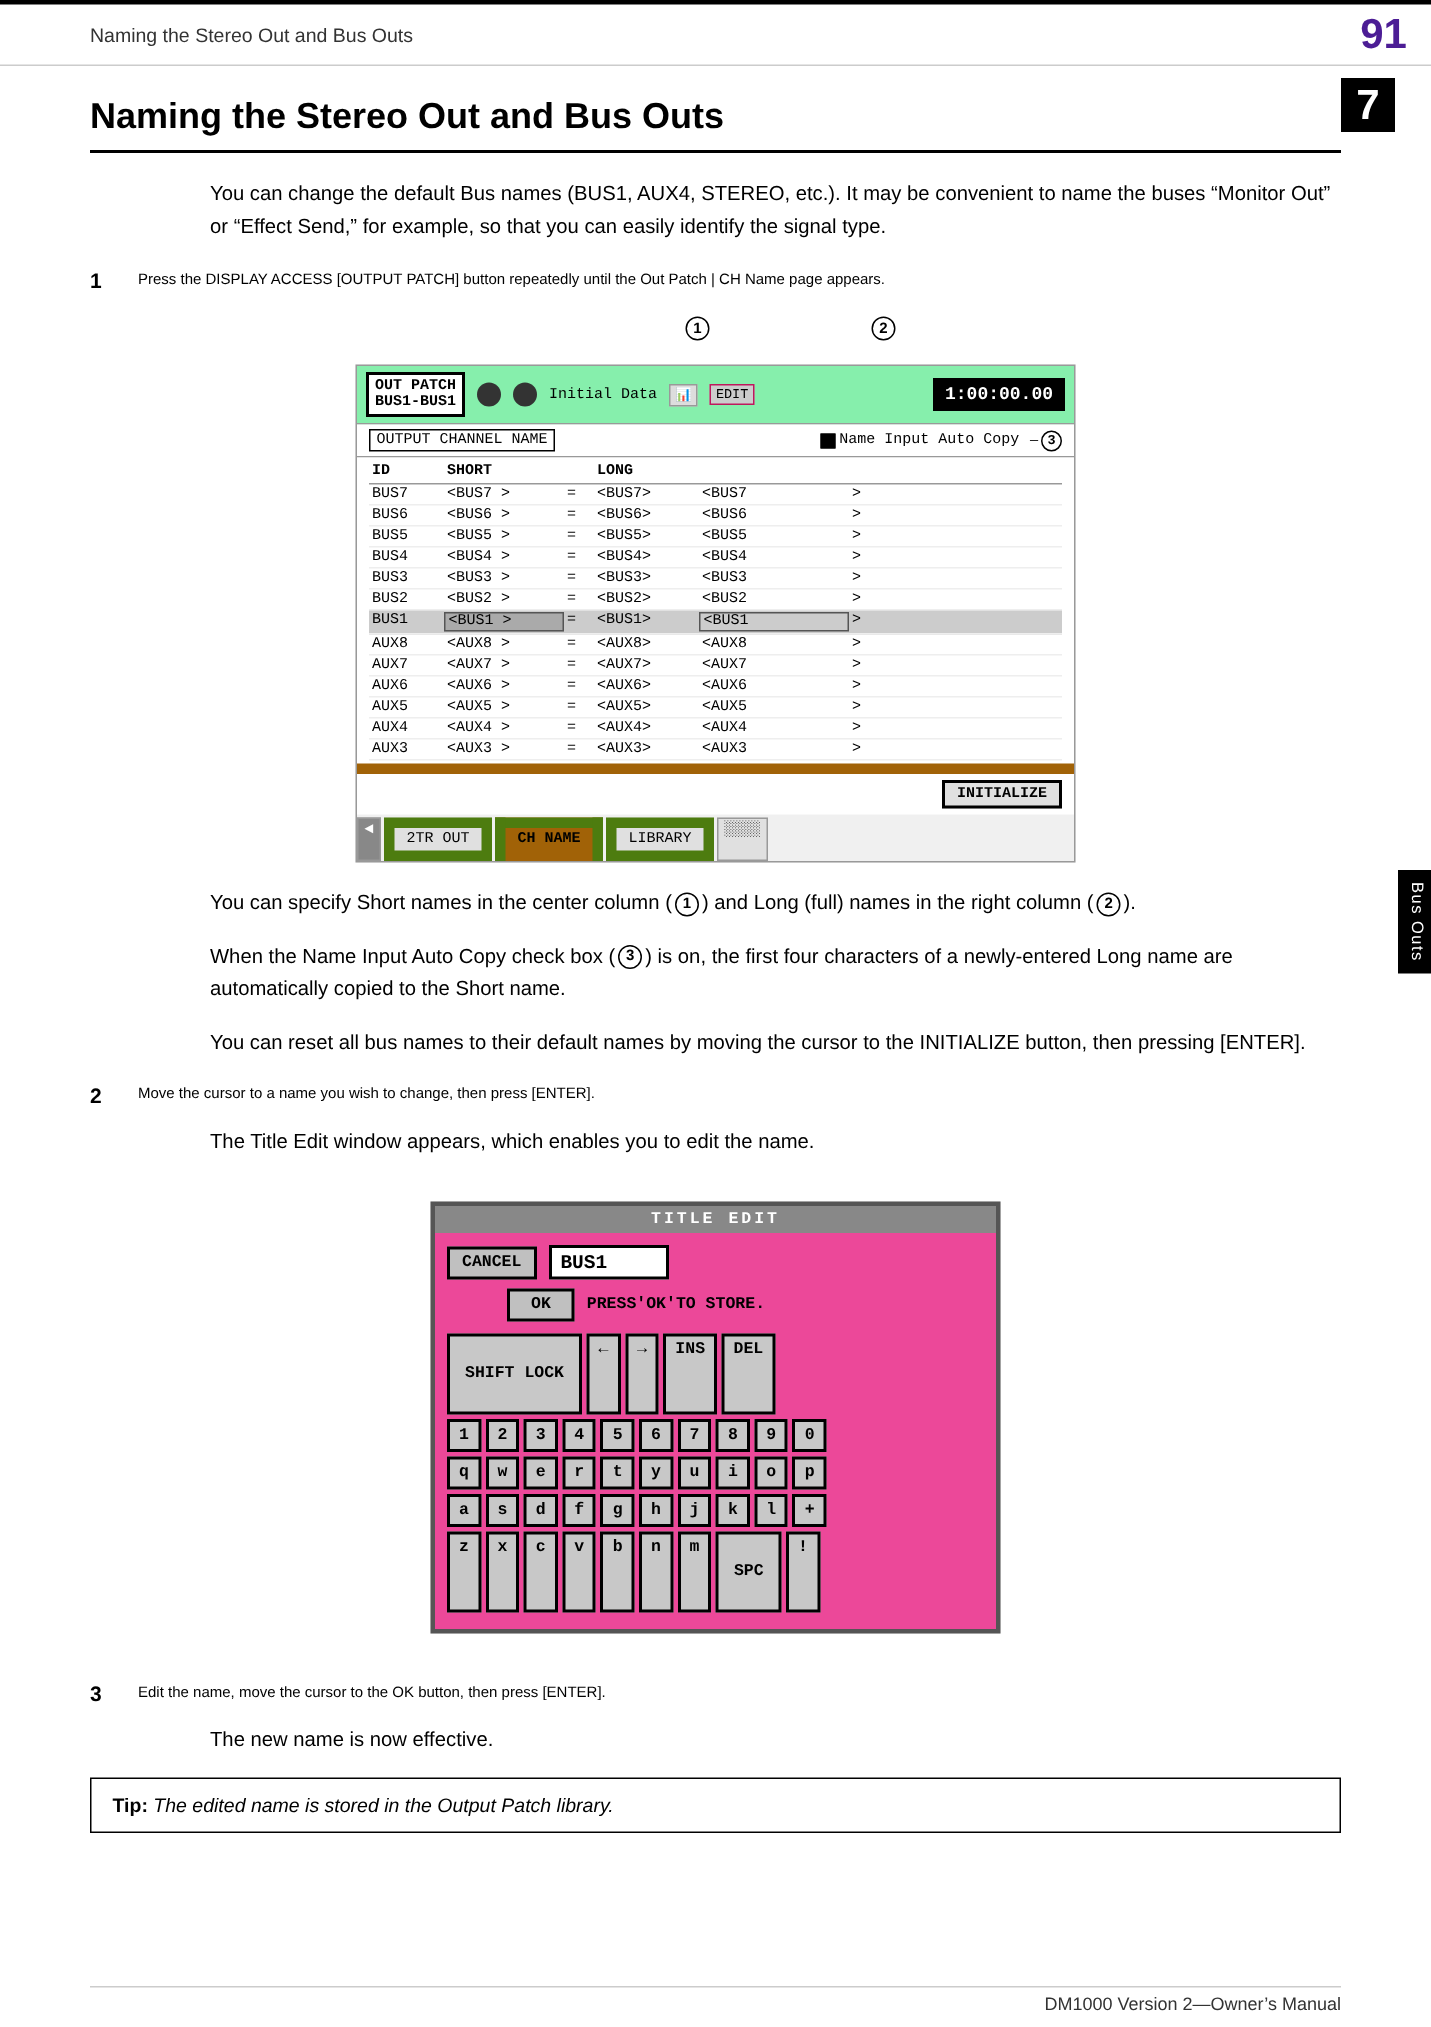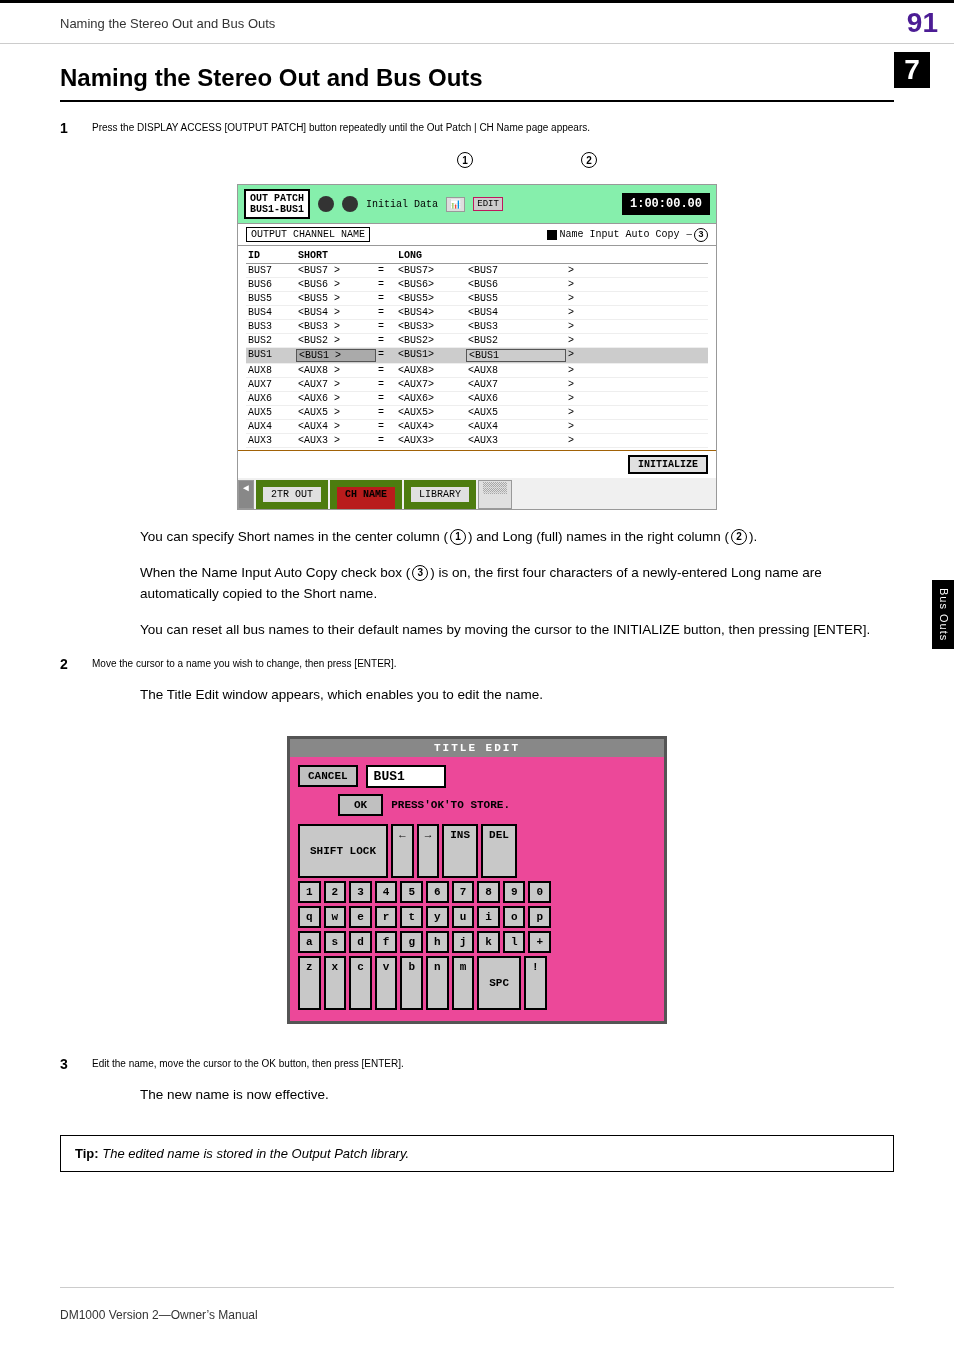--- a/index.html
+++ b/index.html
@@ -181,41 +181,41 @@
     }
     .op-table-row.highlighted {
       background: #ccc;
     }
     .op-cell {
       padding: 0 2px;
     }
 
     .op-footer {
       background: #fff;
-      border-top: 1px solid #a16207;
+      border-top: 7px solid #a16207;
       padding: 4px 8px;
       display: flex;
       justify-content: flex-end;
       align-items: center;
       gap: 8px;
       font-size: 10px;
     }
     .op-footer-tabs {
       display: flex;
       gap: 2px;
       margin-top: 2px;
     }
     .op-tab {
       border: 7px solid #4d7c0f;
       padding: 2px 8px;
       font-size: 10px;
       background: #e0e0e0;
     }
     .op-tab.active {
-      background: #b91c1c;
+      background: #a16207;
       border-bottom: none;
       font-weight: bold;
     }
     .initialize-btn {
       border: 2px solid #000;
       padding: 2px 8px;
       font-size: 10px;
       background: #e0e0e0;
       font-weight: bold;
     }
@@ -313,40 +313,40 @@
       text-align: center;
     }
     .te-key.wide {
       padding: 19px 10px;
     }
 
     
     .tip-box {
       border: 1px solid #000;
       padding: 10px 14px;
-      margin: 29px 0 0 0;
+      margin: 14px 0 0 0;
       background: #fff;
       font-size: 13px;
       font-style: italic;
     }
     .tip-box strong {
       font-style: normal;
       font-weight: bold;
     }
 
     
     .page-footer {
       position: absolute;
-      bottom: 29px;
+      bottom: 8px;
       left: 60px;
       right: 60px;
       display: flex;
-      justify-content: flex-start;
+      justify-content: flex-end;
       border-top: 1px solid #ccc;
-      padding-top: 20px;
+      padding-top: 4px;
       font-size: 12px;
       color: #333;
     }
 
     
     .screenshot-wrapper {
       position: relative;
       margin: 16px auto;
       width: 480px;
     }
@@ -363,20 +363,21 @@
 </div>
 
 <div class="side-tab">Bus Outs</div>
 
 <div style="position:absolute; right:24px; top:52px; font-size:28px; font-weight:bold; color:#fff; background:#000; width:36px; height:36px; display:flex; align-items:center; justify-content:center;">7</div>
 
 <div class="main-content">
 
   <h1 class="page-title">Naming the Stereo Out and Bus Outs</h1>
 
+  <p class="body-text">You can change the default Bus names (BUS1, AUX4, STEREO, etc.). It may be convenient to name the buses “Monitor Out” or “Effect Send,” for example, so that you can easily identify the signal type.</p>
 
   <div class="step-heading">
     <span class="step-number">1</span>
     <span class="step-text">Press the DISPLAY ACCESS [OUTPUT PATCH] button repeatedly until the Out Patch | CH Name page appears.</span>
   </div>
 
   <div class="screenshot-wrapper">
 
     <div style="display:flex; justify-content:space-between; padding: 0 120px 0 220px; margin-bottom: 2px; font-size:11px;">
       <span style="display:inline-flex;align-items:center;justify-content:center;width:16px;height:16px;border-radius:50%;border:1px solid #000;font-size:10px;font-weight:bold;">1</span>

